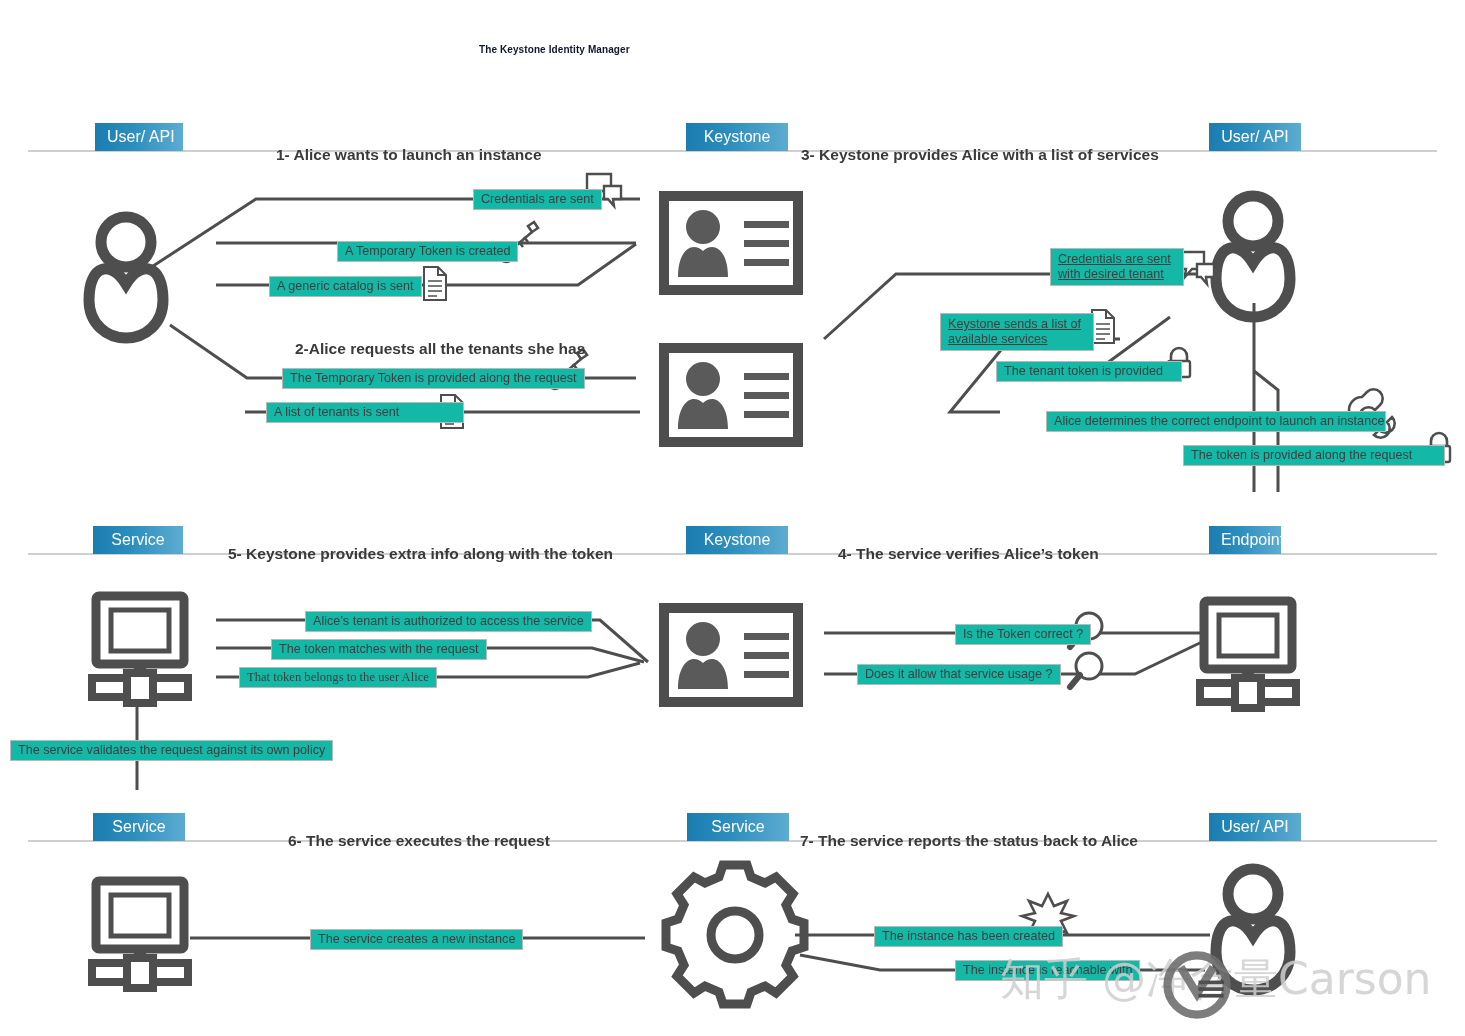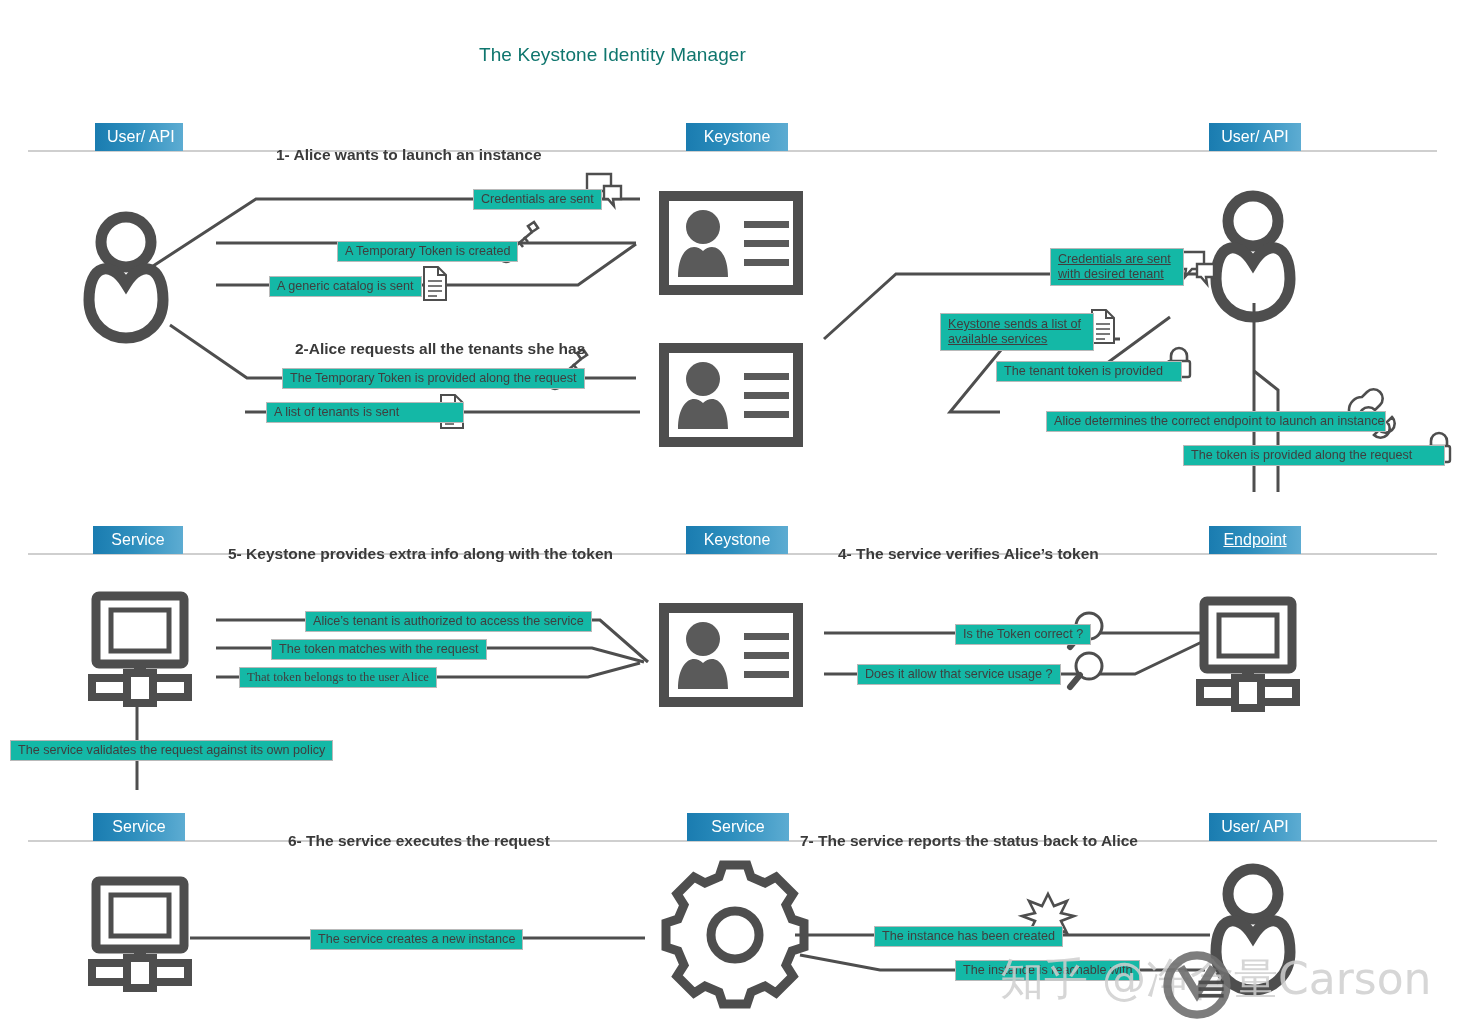--- a/index.html
+++ b/index.html
@@ -4,21 +4,21 @@
 <style>
   html,body{margin:0;padding:0;background:#ffffff;}
   body{width:1465px;height:1036px;position:relative;overflow:hidden;
        font-family:"Liberation Sans","DejaVu Sans",sans-serif;color:#3f3f3f;}
   .canvas{position:absolute;inset:0;}
   svg.layer{position:absolute;left:0;top:0;width:1465px;height:1036px;overflow:visible;}
   svg.layer.under{z-index:1;}
   .ui{position:absolute;z-index:3;}
 
   
-  #page-title{left:479px;top:44px;font-size:19px;font-weight:normal;color:#0f766e;
+  #page-title{left:479px;top:44px;font-size:10px;font-weight:bold;color:#0f172a;
       letter-spacing:.1px;white-space:nowrap;}
 
   
   .badge{height:28px;line-height:28px;padding:0 12px;color:#ffffff;font-size:16px;
       white-space:nowrap;text-align:center;
       background:linear-gradient(to right,#1a7cb0 0%,#2e8fbe 45%,#5dacd2 100%);
       box-sizing:border-box;}
 
   
   .band-title{font-size:15.5px;font-weight:bold;color:#3a3a3a;white-space:nowrap;}
@@ -213,20 +213,21 @@
         <use href="#burst" x="1048" y="916"></use>
       </g>
 </svg>
 
 <div class="ui" id="page-title">The Keystone Identity Manager</div>
 
 <div class="ui badge" style="left:95px;top:123px;width:88px;">User/ API</div>
 <div class="ui band-title" style="left:276px;top:146px;">1- Alice wants to launch an instance</div>
 
 <div class="ui badge" style="left:686px;top:123px;width:102px;">Keystone</div>
+<div class="ui band-title" style="left:801px;top:146px;">3- Keystone provides Alice with a list of services</div>
 
 <div class="ui badge" style="left:1209px;top:123px;width:92px;">User/ API</div>
 
 <div class="ui band-title" style="left:295px;top:340px;">2-Alice requests all the tenants she has</div>
 
 <div class="ui lbl" style="left:473px;top:189px;">Credentials are sent</div>
 <div class="ui lbl" style="left:337px;top:241px;">A Temporary Token is created</div>
 <div class="ui lbl" style="left:269px;top:276px;">A generic catalog is sent</div>
 <div class="ui lbl" style="left:282px;top:368px;">The Temporary Token is provided along the request</div>
 <div class="ui lbl" style="left:266px;top:402px;width:198px;">A list of tenants is sent</div>
@@ -236,21 +237,21 @@
 <div class="ui lbl" style="left:996px;top:361px;width:186px;">The tenant token is provided</div>
 <div class="ui lbl" style="left:1046px;top:411px;width:340px;overflow:hidden;">Alice determines the correct endpoint to launch an instance</div>
 <div class="ui lbl" style="left:1183px;top:445px;width:262px;">The token is provided along the request</div>
 
 <div class="ui badge" style="left:93px;top:526px;width:90px;">Service</div>
 <div class="ui band-title" style="left:228px;top:545px;">5- Keystone provides extra info along with the token</div>
 
 <div class="ui badge" style="left:686px;top:526px;width:102px;">Keystone</div>
 <div class="ui band-title" style="left:838px;top:545px;">4- The service verifies Alice’s token</div>
 
-<div class="ui badge" style="left:1209px;top:526px;width:92px;text-decoration:underline;">Endpoint</div>
+<div class="ui badge" style="left:1209px;top:526px;width:72px;">Endpoint</div>
 
 <div class="ui lbl" style="left:305px;top:611px;">Alice’s tenant is authorized to access the service</div>
 <div class="ui lbl" style="left:271px;top:639px;">The token matches with the request</div>
 <div class="ui lbl" style="left:239px;top:667px;font-family:Liberation Serif, serif;">That token belongs to the user Alice</div>
 <div class="ui lbl" style="left:10px;top:740px;">The service validates the request against its own policy</div>
 
 <div class="ui lbl" style="left:955px;top:624px;">Is the Token correct ?</div>
 <div class="ui lbl" style="left:857px;top:664px;">Does it allow that service usage ?</div>
 
 <div class="ui badge" style="left:93px;top:813px;width:92px;">Service</div>

